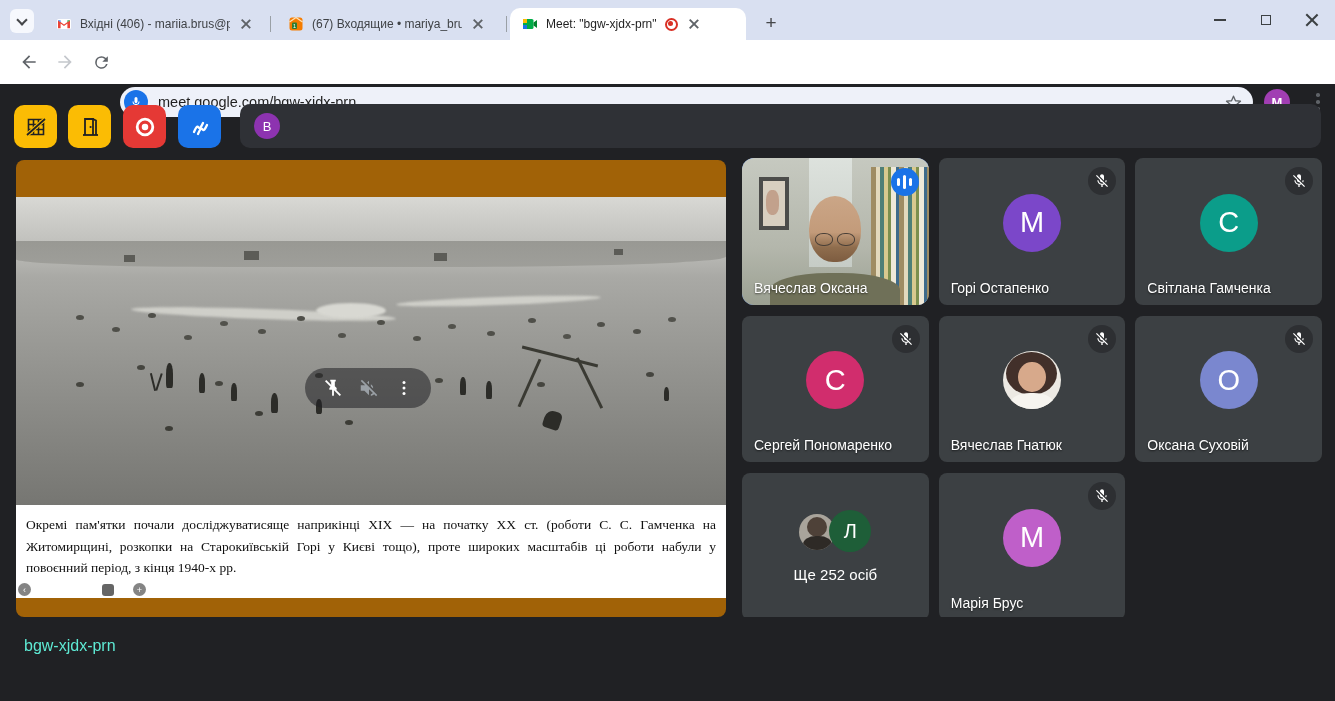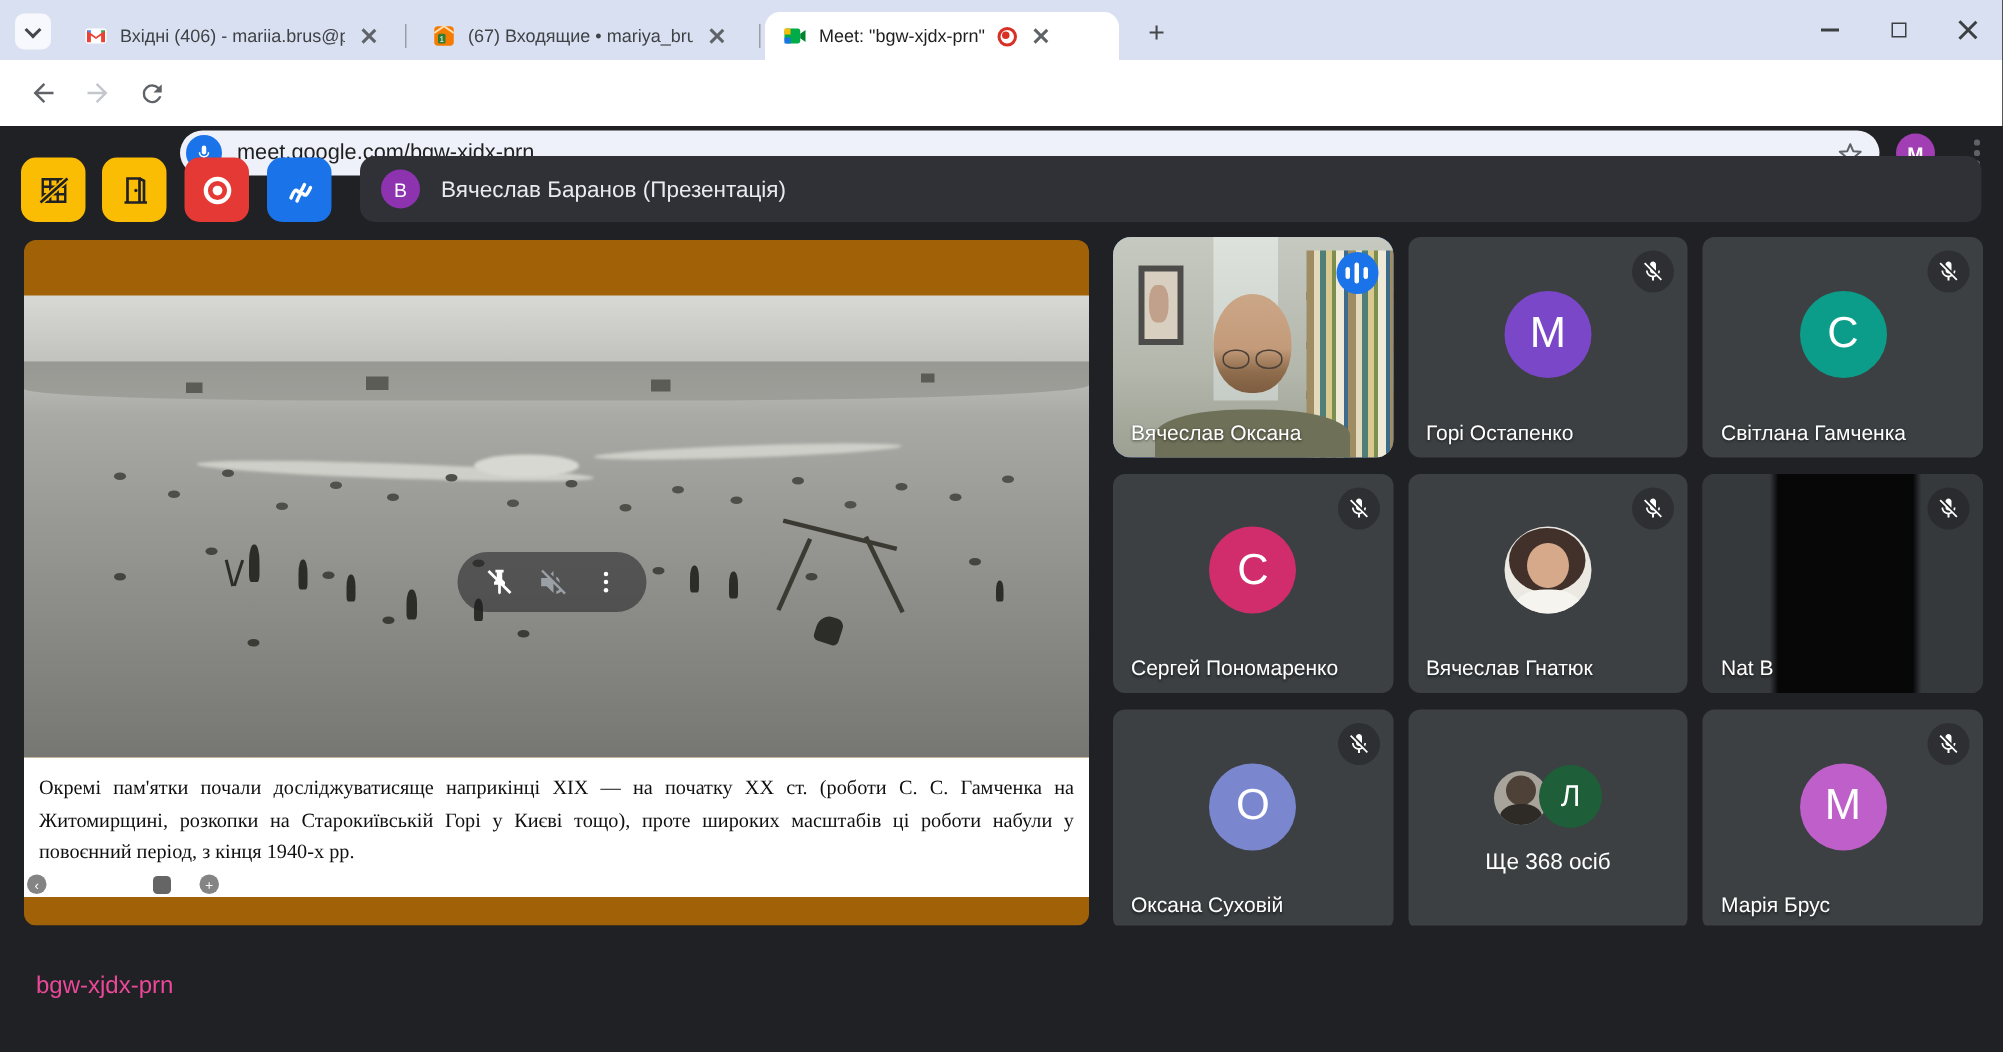--- a/index.html
+++ b/index.html
@@ -148,21 +148,21 @@
   .ov-photo::before { content:""; position:absolute; left:22%; top:8%; width:56%; height:56%;
               background:#4e4138; border-radius:50%; }
   .ov-photo::after { content:""; position:absolute; left:10%; bottom:-12%; width:80%; height:52%;
               background:#2e2a26; border-radius:45% 45% 0 0; }
   .ov-letter { position:absolute; right:0; top:0; width:42px; height:42px; border-radius:50%; color:#fff;
                display:flex; align-items:center; justify-content:center; font-size:20px; }
   .ov-label { color:#fff; font-size:15px; font-weight:500; }
 
   
   .bottombar { position:absolute; left:0; top:617px; width:1335px; height:84px; background:#202124; }
-  .meet-code { position:absolute; left:24px; top:32px; color:#ec4899; font-size:16px; }
+  .meet-code { position:absolute; left:24px; top:20px; color:#5eead4; font-size:16px; }
 </style>
 </head>
 <body>
 
 <div id="app">
 
   <div class="tabstrip">
     <div class="tabsearch">
       <div class="chev-down"></div>
     </div>
@@ -279,21 +279,20 @@
     </svg>
   </div>
   <div class="extbtn" style="left:178px; background:#1a73e8;">
     <svg width="24" height="24" viewBox="0 0 24 24">
       <path d="M6 17c2-5 3.2-6.2 4.4-4.6 1.2 1.6 2.4.4 4.6-4.4" fill="none" stroke="#fff" stroke-width="2.3" stroke-linecap="round"></path>
       <path d="M10 19c2-5 3.2-6.2 4.4-4.6 1.2 1.6 2.4.4 4.6-4.4" fill="none" stroke="#fff" stroke-width="2.3" stroke-linecap="round"></path>
     </svg>
   </div>
   <div class="presenter-pill">
     <span class="presenter-avatar">В</span>
-    <span class="presenter-name">Вячеслав Баранов (Презентація)</span>
   </div>
 
   <div class="present-area">
     <div class="photo">
       <div class="hills"></div>
       <div class="hut" style="left:108px;top:58px;width:11px;height:7px;"></div>
       <div class="hut" style="left:228px;top:54px;width:15px;height:9px;"></div>
       <div class="hut" style="left:418px;top:56px;width:13px;height:8px;"></div>
       <div class="hut" style="left:598px;top:52px;width:9px;height:6px;"></div>
       <div class="river" style="left:115px;top:112px;width:265px;height:10px;transform:rotate(2deg);"></div>
@@ -410,29 +409,20 @@
         <div class="ph-body"></div>
       </div>
       <div class="micoff">
           <svg width="16" height="16" viewBox="0 0 24 24">
             <path d="M19 11h-1.7c0 .74-.16 1.43-.43 2.05l1.23 1.23c.56-.98.9-2.09.9-3.28zm-4.02.17c0-.06.02-.11.02-.17V5c0-1.66-1.34-3-3-3S9 3.34 9 5v.18l5.98 5.99zM4.27 3L3 4.27l6.01 6.01V11c0 1.66 1.33 3 2.99 3 .22 0 .44-.03.65-.08l1.66 1.66c-.71.33-1.5.52-2.31.52-2.76 0-5.3-2.1-5.3-5.1H5c0 3.41 2.72 6.23 6 6.72V21h2v-3.28c.91-.13 1.77-.45 2.54-.9L19.73 21 21 19.73 4.27 3z" fill="#fff"></path>
           </svg>
         </div>
       <div class="tname">Вячеслав Гнатюк</div>
     </div>
 
-    <div class="tile">
-      <div class="darkvid"></div>
-      <div class="micoff">
-          <svg width="16" height="16" viewBox="0 0 24 24">
-            <path d="M19 11h-1.7c0 .74-.16 1.43-.43 2.05l1.23 1.23c.56-.98.9-2.09.9-3.28zm-4.02.17c0-.06.02-.11.02-.17V5c0-1.66-1.34-3-3-3S9 3.34 9 5v.18l5.98 5.99zM4.27 3L3 4.27l6.01 6.01V11c0 1.66 1.33 3 2.99 3 .22 0 .44-.03.65-.08l1.66 1.66c-.71.33-1.5.52-2.31.52-2.76 0-5.3-2.1-5.3-5.1H5c0 3.41 2.72 6.23 6 6.72V21h2v-3.28c.91-.13 1.77-.45 2.54-.9L19.73 21 21 19.73 4.27 3z" fill="#fff"></path>
-          </svg>
-        </div>
-      <div class="tname">Nat B</div>
-    </div>
 
     <div class="tile">
       <div class="lavatar" style="background: rgb(122, 135, 207);">
           <span>О</span>
         </div>
       <div class="micoff">
           <svg width="16" height="16" viewBox="0 0 24 24">
             <path d="M19 11h-1.7c0 .74-.16 1.43-.43 2.05l1.23 1.23c.56-.98.9-2.09.9-3.28zm-4.02.17c0-.06.02-.11.02-.17V5c0-1.66-1.34-3-3-3S9 3.34 9 5v.18l5.98 5.99zM4.27 3L3 4.27l6.01 6.01V11c0 1.66 1.33 3 2.99 3 .22 0 .44-.03.65-.08l1.66 1.66c-.71.33-1.5.52-2.31.52-2.76 0-5.3-2.1-5.3-5.1H5c0 3.41 2.72 6.23 6 6.72V21h2v-3.28c.91-.13 1.77-.45 2.54-.9L19.73 21 21 19.73 4.27 3z" fill="#fff"></path>
           </svg>
         </div>
@@ -440,21 +430,21 @@
     </div>
 
     <div class="tile">
       <div class="overflow-wrap">
         <div class="ov-avatars">
           <div class="ov-photo"></div>
           <div class="ov-letter" style="background: rgb(30, 94, 56);">
               <span>Л</span>
             </div>
         </div>
-        <div class="ov-label">Ще 368 осіб</div>
+        <div class="ov-label">Ще 252 осіб</div>
       </div>
     </div>
 
     <div class="tile">
       <div class="lavatar" style="background: rgb(191, 95, 201);">
           <span>М</span>
         </div>
       <div class="micoff">
           <svg width="16" height="16" viewBox="0 0 24 24">
             <path d="M19 11h-1.7c0 .74-.16 1.43-.43 2.05l1.23 1.23c.56-.98.9-2.09.9-3.28zm-4.02.17c0-.06.02-.11.02-.17V5c0-1.66-1.34-3-3-3S9 3.34 9 5v.18l5.98 5.99zM4.27 3L3 4.27l6.01 6.01V11c0 1.66 1.33 3 2.99 3 .22 0 .44-.03.65-.08l1.66 1.66c-.71.33-1.5.52-2.31.52-2.76 0-5.3-2.1-5.3-5.1H5c0 3.41 2.72 6.23 6 6.72V21h2v-3.28c.91-.13 1.77-.45 2.54-.9L19.73 21 21 19.73 4.27 3z" fill="#fff"></path>

